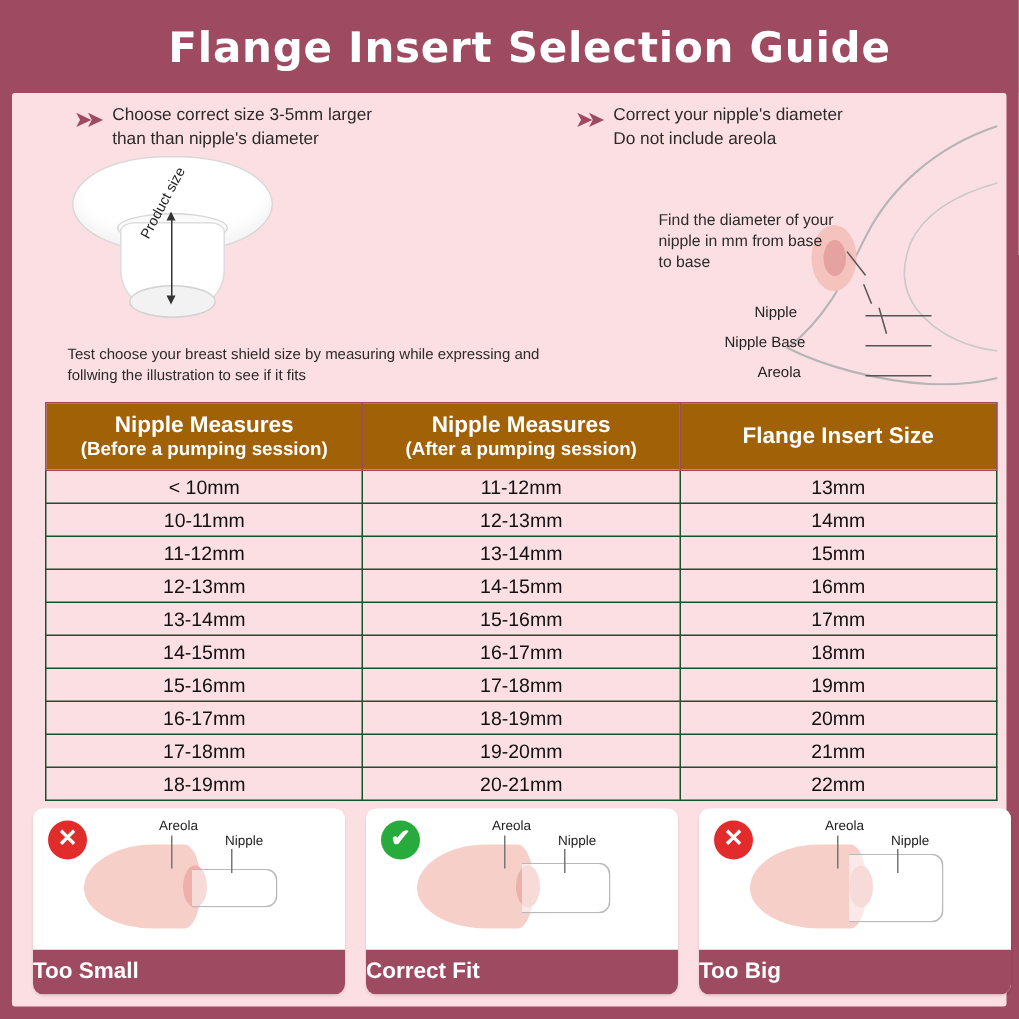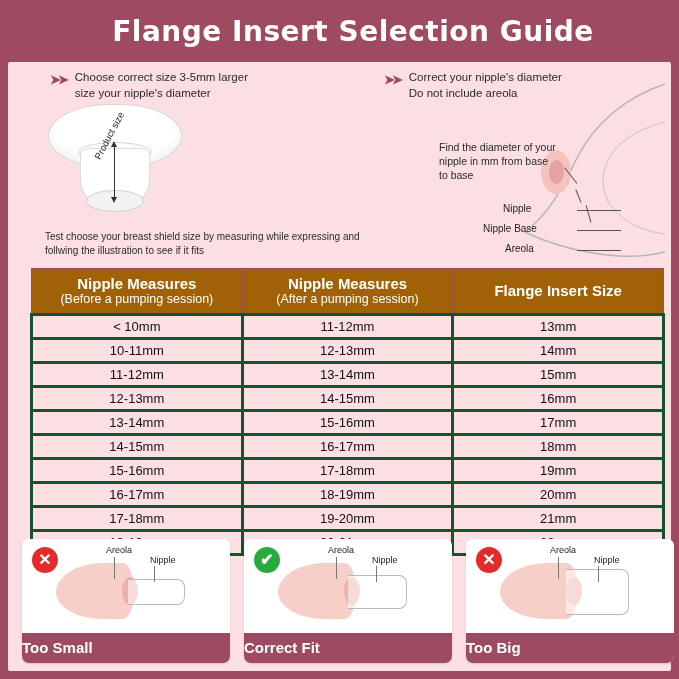--- a/index.html
+++ b/index.html
@@ -227,29 +227,29 @@
     color: #fff;
     font-size: 15px;
     font-weight: bold;
     padding: 6px 4px;
     line-height: 1.15;
     border: 1px solid #9e4a60;
   }
   th .sub {
     display: block;
     font-size: 12.5px;
-    font-weight: normal;
+    font-weight: bold;
   }
   td {
     background: #fbdfe2;
     color: #111;
     font-size: 13px;
     text-align: center;
     padding: 3px 2px;
-    border: 3px solid #14532d;
+    border: 1px solid #14532d;
   }
   
   .cards {
     position: absolute;
     left: 14px;
     top: 477px;
     width: 652px;
     display: flex;
     justify-content: space-between;
   }
@@ -341,21 +341,21 @@
   </div>
 
   <div class="body-area">
 
     <div class="tips">
 
       <div class="tip tip-left">
         <span class="chev">➤➤</span>
         <span class="tip-text">
           <span>Choose correct size 3-5mm larger</span><br>
-          <span>size your nipple's diameter</span>
+          <span>than than nipple's diameter</span>
         </span>
       </div>
 
       <div class="tip tip-right">
         <span class="chev">➤➤</span>
         <span class="tip-text">
           <span>Correct your nipple's diameter</span><br>
           <span>Do not include areola</span>
         </span>
       </div>

